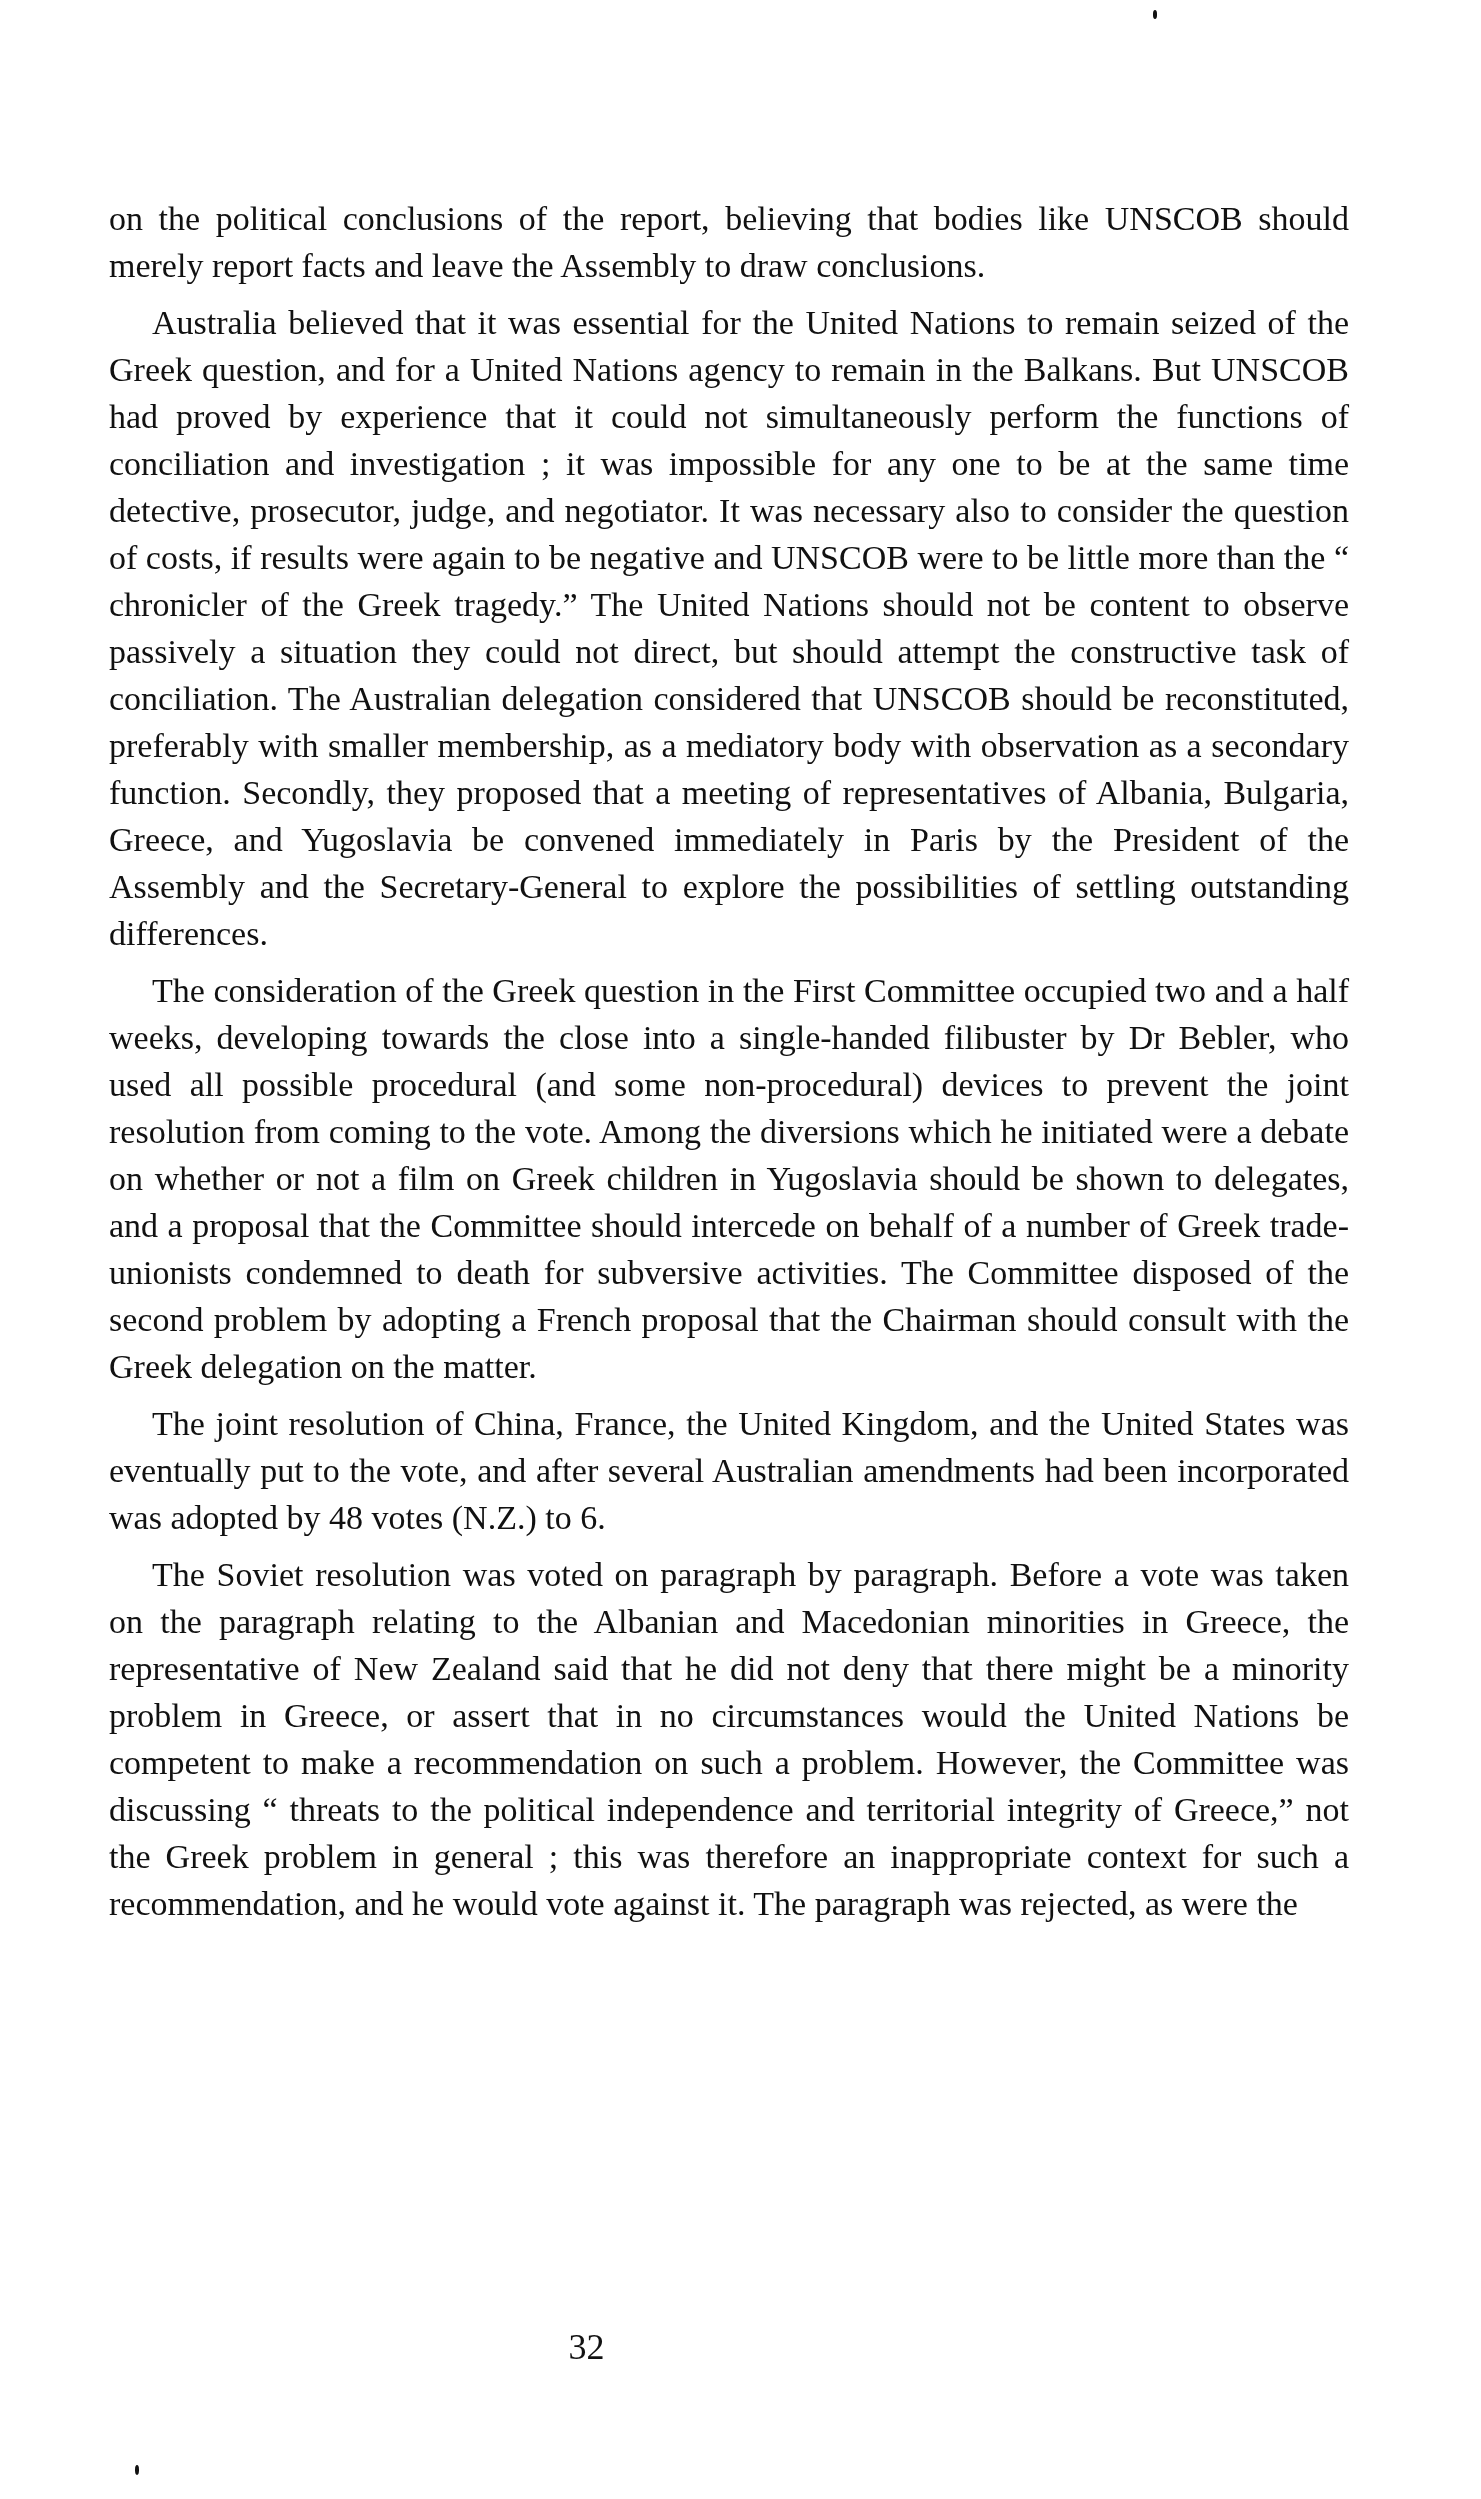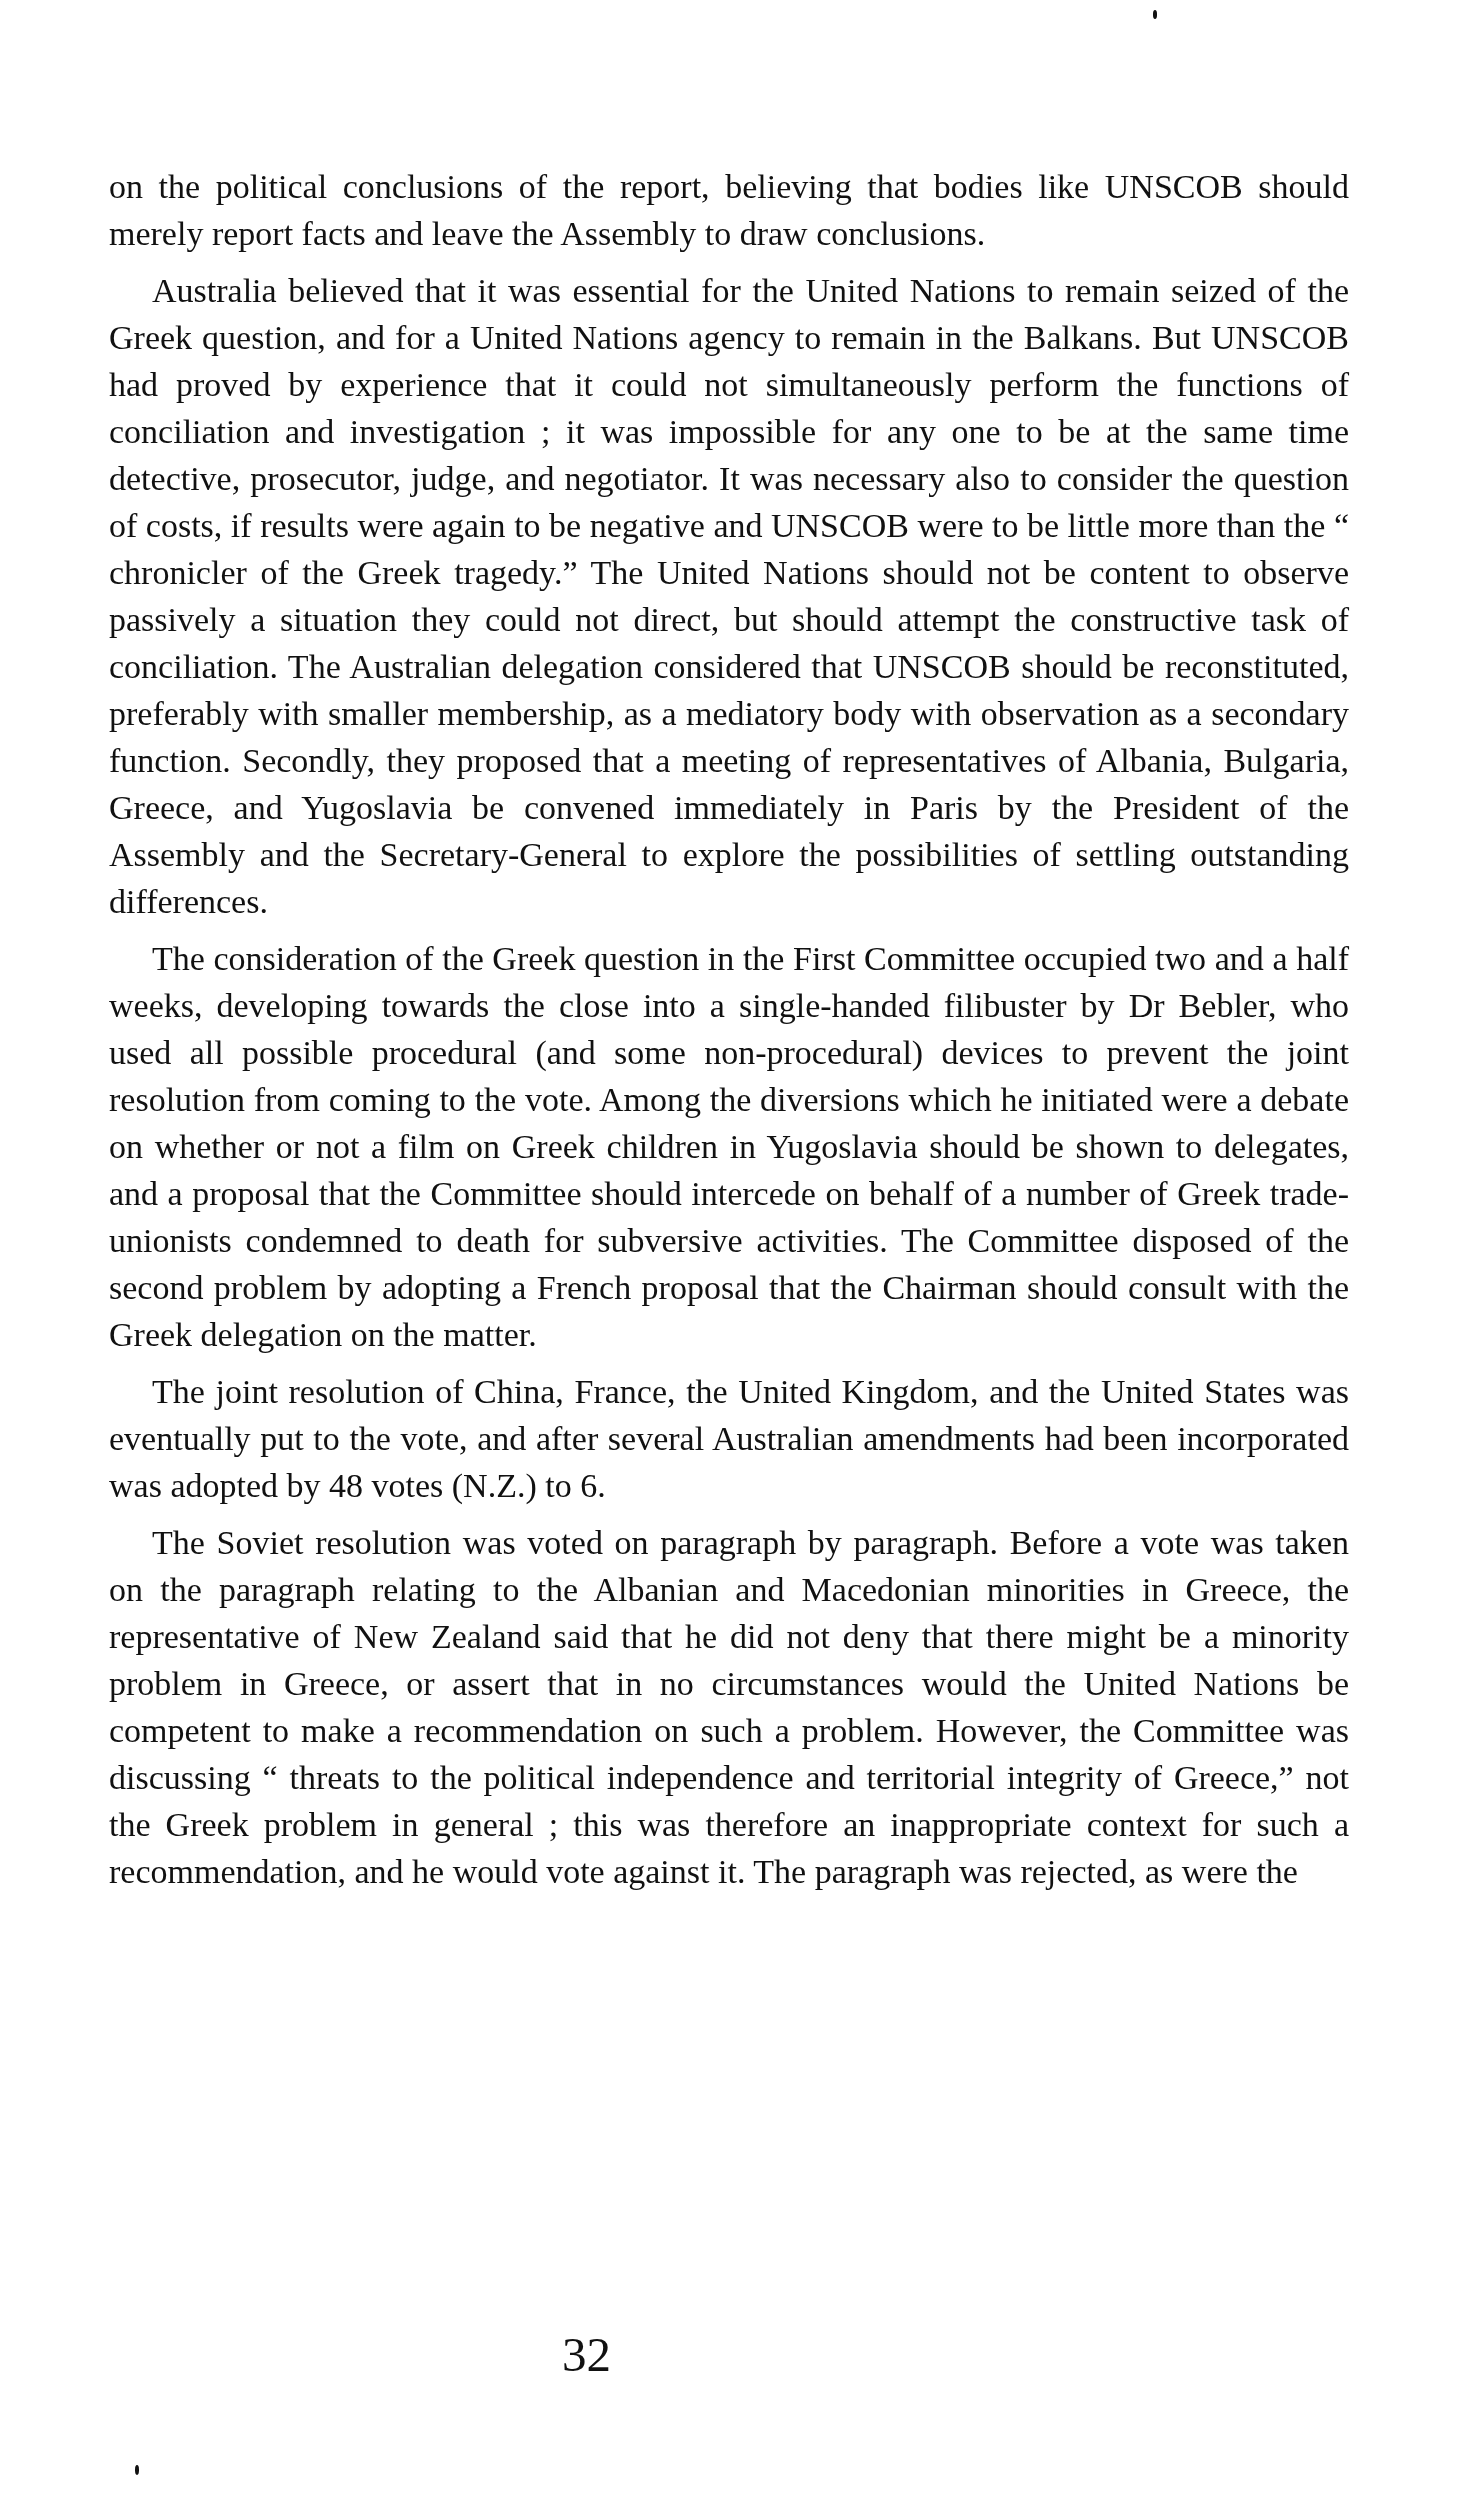--- a/index.html
+++ b/index.html
@@ -8,25 +8,25 @@
     position: absolute; left: 0; top: 0; width: 1481px; height: 2500px; background: #ffffff;
   }
   .text-block {
     position: absolute; left: 109px; top: 163px; width: 1240px;
     font-family: "Liberation Serif", "DejaVu Serif", serif;
     font-size: 34px; line-height: 47px; color: #111111;
     text-align: justify; hyphens: none;
   }
   .para { margin: 0 0 10px 0; text-indent: 0; }
   .para.indent { text-indent: 43px; }
-  .para.first { text-indent: 0; }
+  .para.first { text-indent: 0; margin-top: 32px; }
   .it { }
   .page-number {
     position: absolute; left: 0; width: 1173px; top: 2326px; text-align: center;
-    font-family: "Liberation Serif", "DejaVu Serif", serif; font-size: 49px; color: #111111;
+    font-family: "Liberation Serif", "DejaVu Serif", serif; font-size: 36px; color: #111111;
   }
   .speck { position: absolute; background: #111; border-radius: 50%; }
   .speck-top { left: 1153px; top: 10px; width: 4.3px; height: 8.6px; }
   .speck-bottom { left: 135px; top: 2465px; width: 4.3px; height: 10px; }
 </style>
 </head>
 <body>
 
 <div class="page">
   <span class="speck speck-top"></span>

